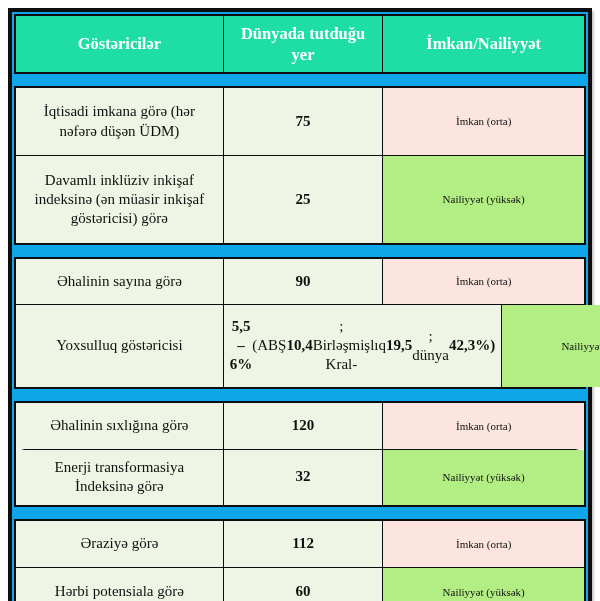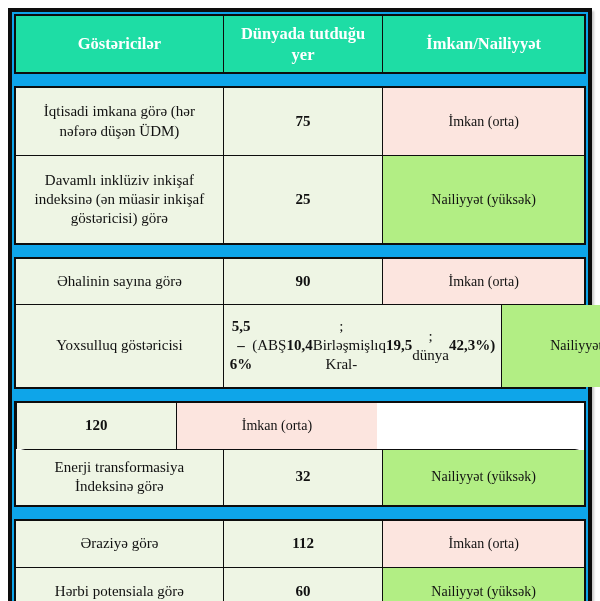--- a/index.html
+++ b/index.html
@@ -45,21 +45,21 @@
   .col3 { flex: 0 0 35.5%; border-left: 1.5px solid var(--border, #0d0d0d); }
   .header-cell {
     background: var(--header-bg, #1edda5);
     color: var(--header-text, #fff);
     font-weight: bold;
     font-size: 16.5px;
   }
   .header-cell.col2 { padding: 4px 14px; }
   .indicator-cell, .rank-cell { background: var(--cell-bg, #eef5e4); }
   .rank-cell { font-weight: bold; }
-  .status-cell { font-size: 14px; }
+  .status-cell { font-size: 11px; }
   .status-cell[data-status="imkan"]     { background: var(--imkan-bg, #fce5df); }
   .status-cell[data-status="nailiyyet"] { background: var(--nailiyyet-bg, #b2ee84); }
   .hh { min-height: 56px; }
   .h1 { min-height: 67px; }
   .h2 { min-height: 87px; }
   .h3 { min-height: 45px; }
   .h4 { min-height: 73px; }
   .h5 { min-height: 46px; }
   .h6 { min-height: 55px; border-radius: 9px; }
   .h7 { min-height: 46px; }
@@ -111,20 +111,21 @@
             <span style="font-weight: bold;">19,5</span>
             <span style="font-weight: normal;">; dünya </span>
             <span style="font-weight: bold;">42,3%)</span>
           </div>
         <div class="cell col3 status-cell" data-status="nailiyyet">Nailiyyət (yüksək)</div>
       </div>
     </div>
 
     <div class="section">
       <div class="row h5">
+        <div class="cell col1 indicator-cell">Əhalinin sıxlığına görə</div>
         <div class="cell col2 rank-cell">120</div>
         <div class="cell col3 status-cell" data-status="imkan">İmkan (orta)</div>
       </div>
       <div class="row h6">
         <div class="cell col1 indicator-cell">Enerji transformasiya İndeksinə görə</div>
         <div class="cell col2 rank-cell">32</div>
         <div class="cell col3 status-cell" data-status="nailiyyet">Nailiyyət (yüksək)</div>
       </div>
     </div>
 

